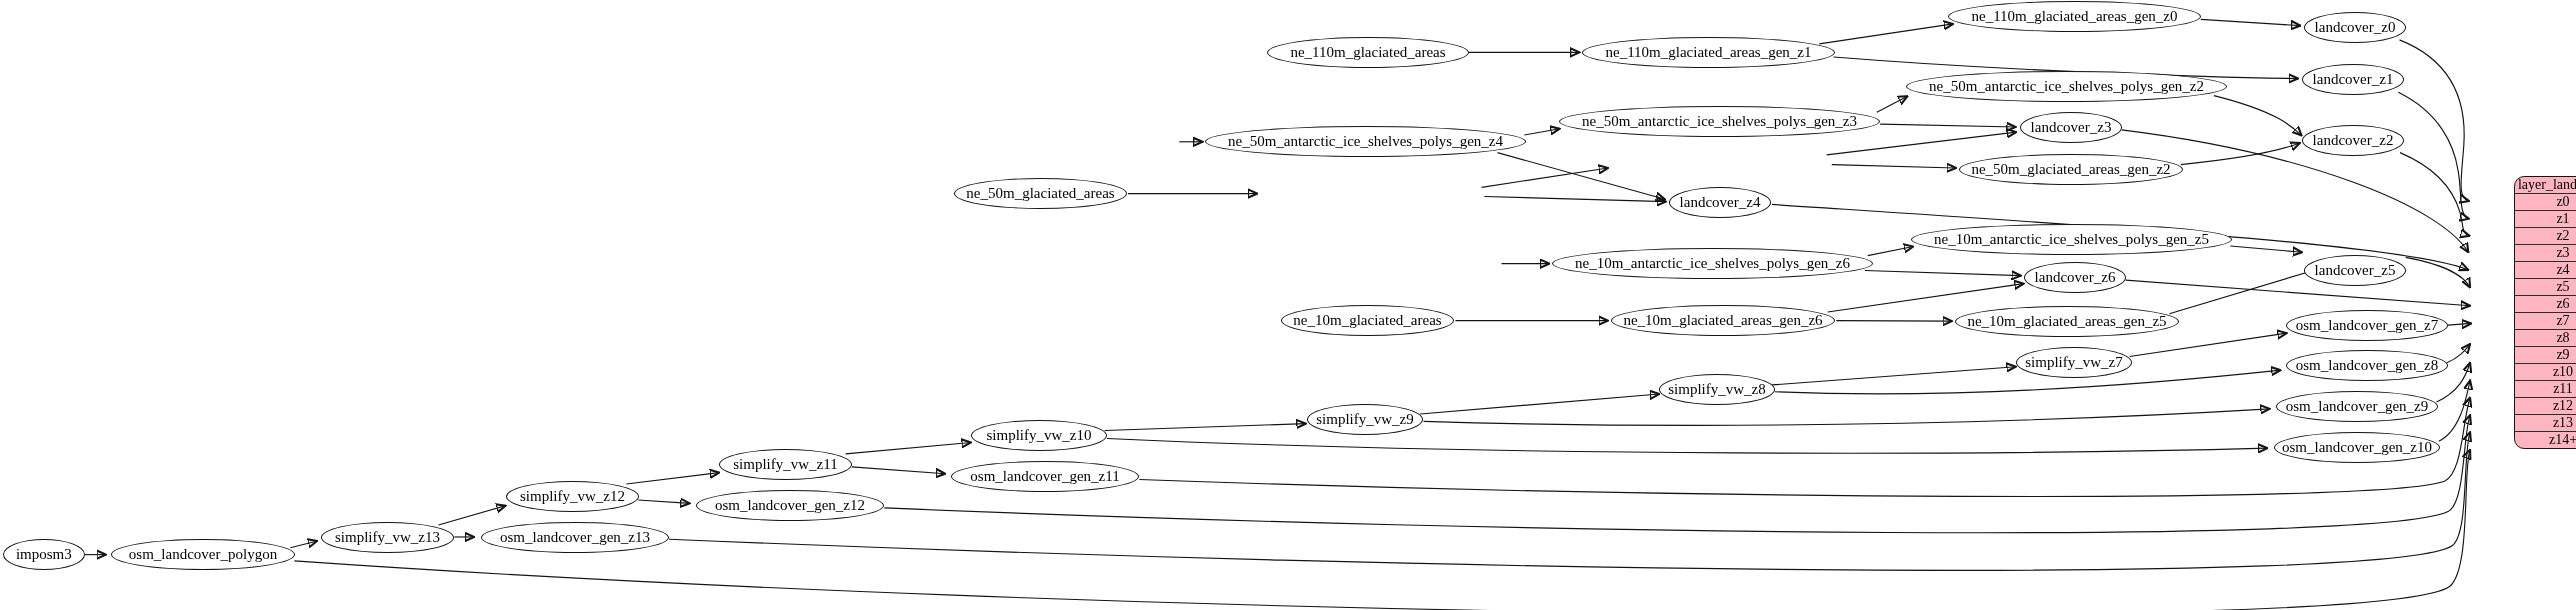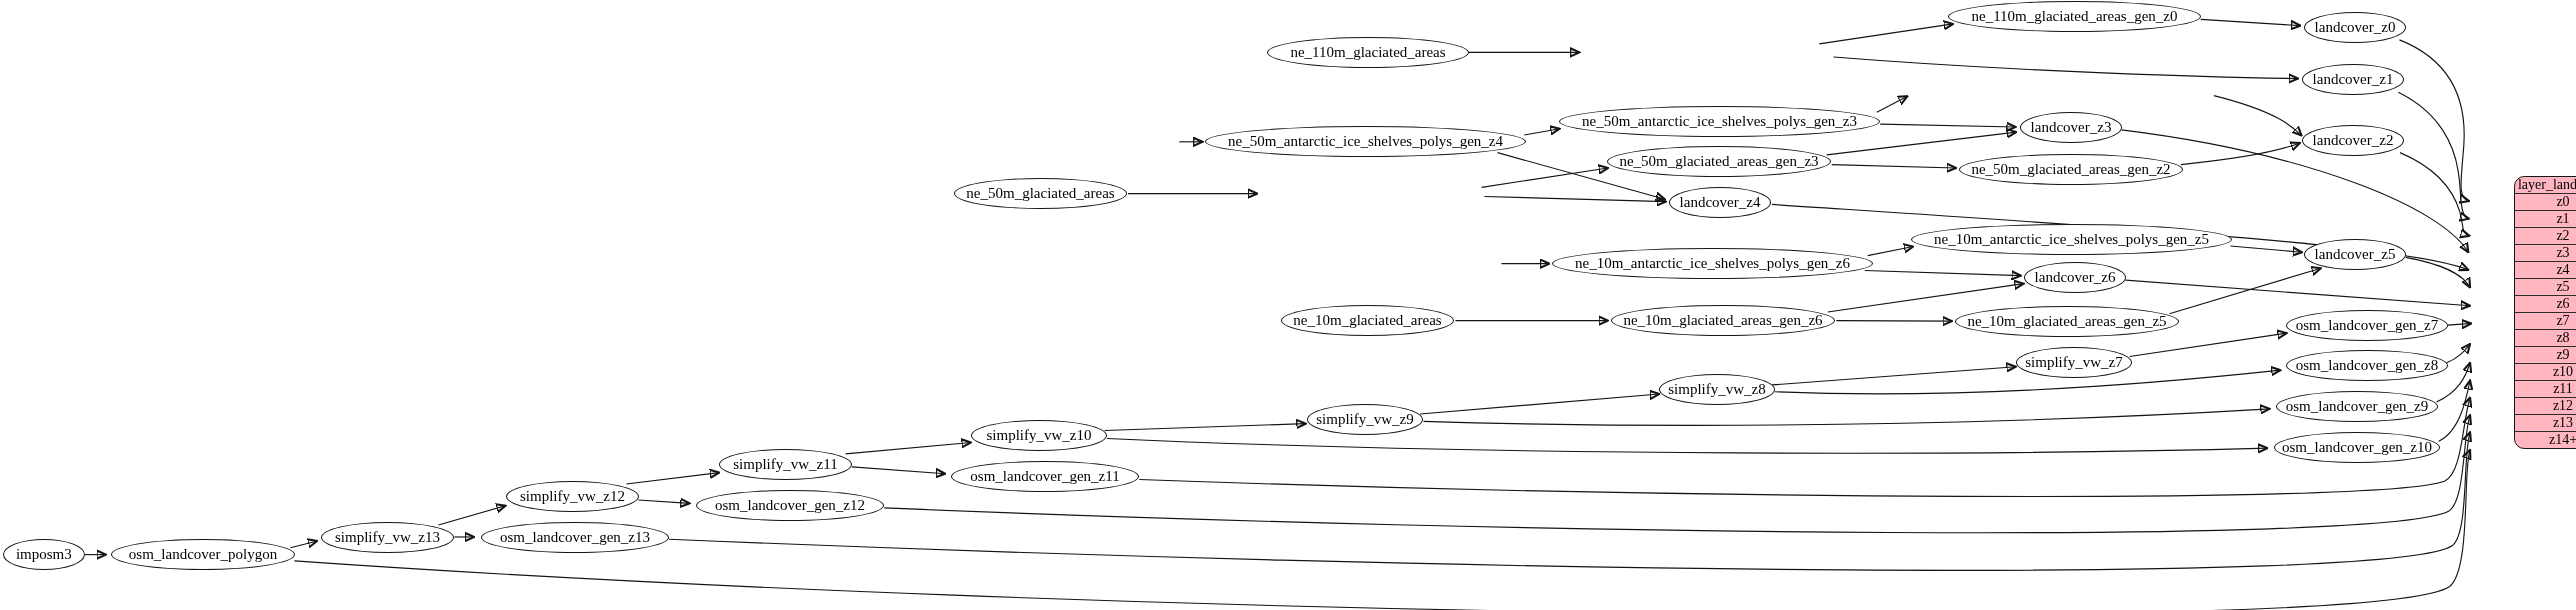--- a/index.html
+++ b/index.html
@@ -144,55 +144,58 @@
     </div>
   <div class="node" style="left:1552px;top:248px;width:321px;height:31px">
       <span>ne_10m_antarctic_ice_shelves_polys_gen_z6</span>
     </div>
   <div class="node" style="left:1911px;top:224px;width:321px;height:31px">
       <span>ne_10m_antarctic_ice_shelves_polys_gen_z5</span>
     </div>
   <div class="node" style="left:2024px;top:262px;width:102px;height:31px">
       <span>landcover_z6</span>
     </div>
-  <div class="node" style="left:2304px;top:239px;width:102px;height:31px">
+  <div class="node" style="left:2304px;top:255px;width:102px;height:31px">
       <span>landcover_z5</span>
     </div>
   <div class="node" style="left:954px;top:178px;width:173px;height:31px">
       <span>ne_50m_glaciated_areas</span>
     </div>
-  <div class="node" style="left:1607px;top:146px;width:224px;height:31px">
-      <span>ne_50m_glaciated_areas_gen_z3</span>
-    </div>
   <div class="node" style="left:1959px;top:154px;width:224px;height:31px">
       <span>ne_50m_glaciated_areas_gen_z2</span>
     </div>
   <div class="node" style="left:1669px;top:187px;width:102px;height:31px">
       <span>landcover_z4</span>
     </div>
   <div class="node" style="left:1205px;top:126px;width:321px;height:31px">
       <span>ne_50m_antarctic_ice_shelves_polys_gen_z4</span>
     </div>
   <div class="node" style="left:1559px;top:106px;width:321px;height:31px">
       <span>ne_50m_antarctic_ice_shelves_polys_gen_z3</span>
     </div>
+  <div class="node" style="left:1906px;top:71px;width:321px;height:31px">
+      <span>ne_50m_antarctic_ice_shelves_polys_gen_z2</span>
+    </div>
   <div class="node" style="left:2020px;top:112px;width:102px;height:31px">
       <span>landcover_z3</span>
     </div>
   <div class="node" style="left:2302px;top:125px;width:102px;height:31px">
       <span>landcover_z2</span>
     </div>
   <div class="node" style="left:2302px;top:64px;width:102px;height:31px">
       <span>landcover_z1</span>
     </div>
   <div class="node" style="left:2304px;top:12px;width:102px;height:31px">
       <span>landcover_z0</span>
     </div>
   <div class="node" style="left:1267px;top:37px;width:202px;height:31px">
       <span>ne_110m_glaciated_areas</span>
+    </div>
+  <div class="node" style="left:1582px;top:37px;width:253px;height:31px">
+      <span>ne_110m_glaciated_areas_gen_z1</span>
     </div>
   <div class="node" style="left:1948px;top:1.1px;width:253px;height:31px">
       <span>ne_110m_glaciated_areas_gen_z0</span>
     </div>
 
   <div class="dbtable" style="background:#ffb6c1">
     <div class="dbtable-header">layer_landcover</div>
     <div class="dbtable-row">z0</div>
     <div class="dbtable-row">z1</div>
     <div class="dbtable-row">z2</div>

